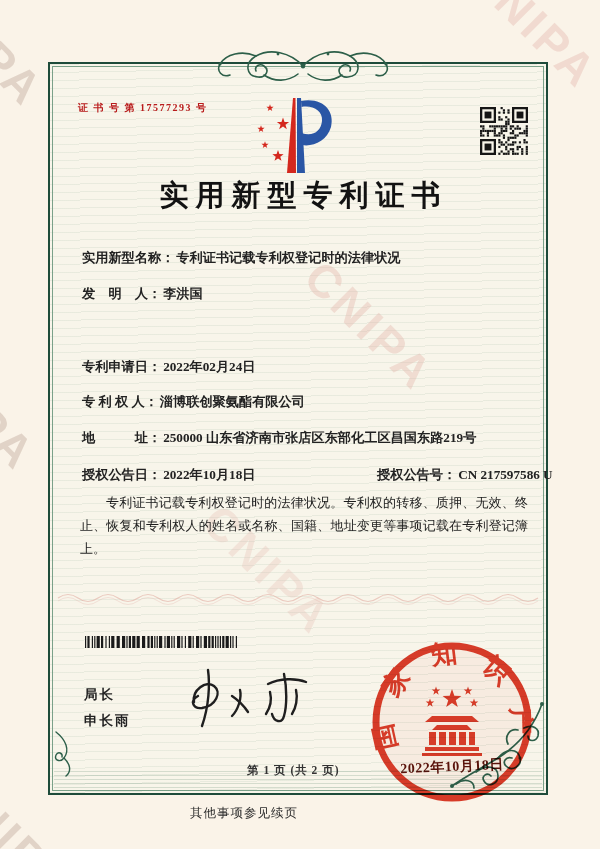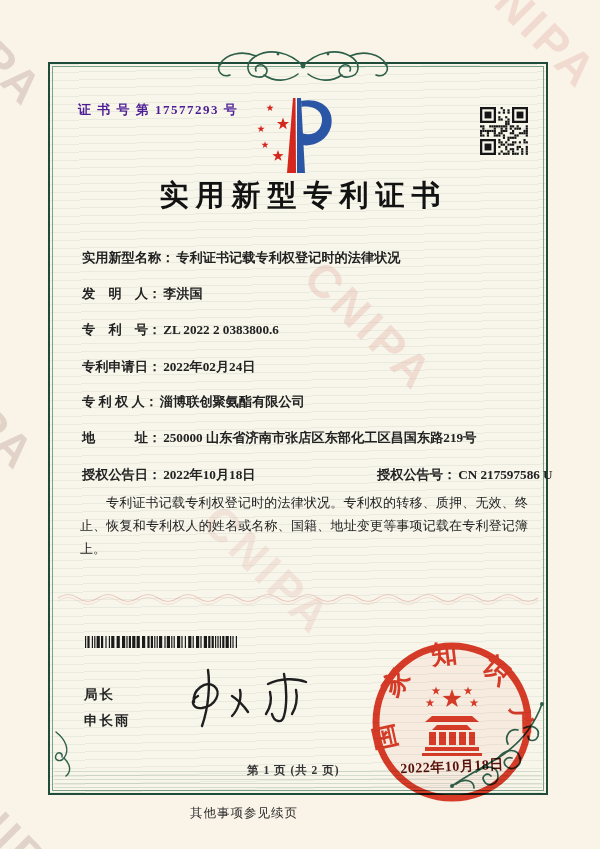--- a/index.html
+++ b/index.html
@@ -27,22 +27,22 @@
     position:absolute;inset:0;
     background:repeating-linear-gradient(179deg, rgba(95,140,112,0.10) 0 1px, transparent 1px 8px);
     pointer-events:none;
   }
   .band-bottom{
     position:absolute;left:4px;right:4px;bottom:4px;height:18px;
     background:repeating-linear-gradient(180deg, rgba(70,118,90,0.20) 0 1px, transparent 1px 4px);
     pointer-events:none;
   }
   .cert-no{
-    position:absolute;left:78px;top:101px;font-size:13px;letter-spacing:1.5px;
-    font-weight:600;color:#4c1d95;
+    position:absolute;left:78px;top:101px;font-size:10px;letter-spacing:1.5px;
+    font-weight:600;color:#b91c1c;
   }
   .logo{position:absolute;left:256px;top:94px;}
   .qr{position:absolute;left:480px;top:107px;}
   .title{
     position:absolute;left:0;top:176px;width:600px;text-align:center;
     font-size:29px;font-weight:700;letter-spacing:7px;text-indent:7px;color:#121212;
   }
   .field-row{position:absolute;left:82px;font-size:13.2px;font-weight:600;white-space:nowrap;color:#222;}
   .field-row .lab{display:inline-block;}
   .field-row .val{display:inline-block;margin-left:2px;}
@@ -293,23 +293,20 @@
     </svg>
 
   <div class="title">实用新型专利证书</div>
 
   <div class="field-row" style="top:249px;">
     <span class="lab">实用新型名称：</span><span class="val">专利证书记载专利权登记时的法律状况</span>
   </div>
   <div class="field-row" style="top:285px;">
     <span class="lab">发　明　人：</span><span class="val">李洪国</span>
   </div>
-  <div class="field-row" style="top:321px;">
-    <span class="lab">专　利　号：</span><span class="val">ZL 2022 2 0383800.6</span>
-  </div>
   <div class="field-row" style="top:358px;">
     <span class="lab">专利申请日：</span><span class="val">2022年02月24日</span>
   </div>
   <div class="field-row" style="top:393px;">
     <span class="lab">专 利 权 人：</span><span class="val">淄博联创聚氨酯有限公司</span>
   </div>
   <div class="field-row" style="top:429px;">
     <span class="lab">地　　　址：</span><span class="val">250000 山东省济南市张店区东部化工区昌国东路219号</span>
   </div>
   <div class="field-row" style="top:466px;width:460px;">

